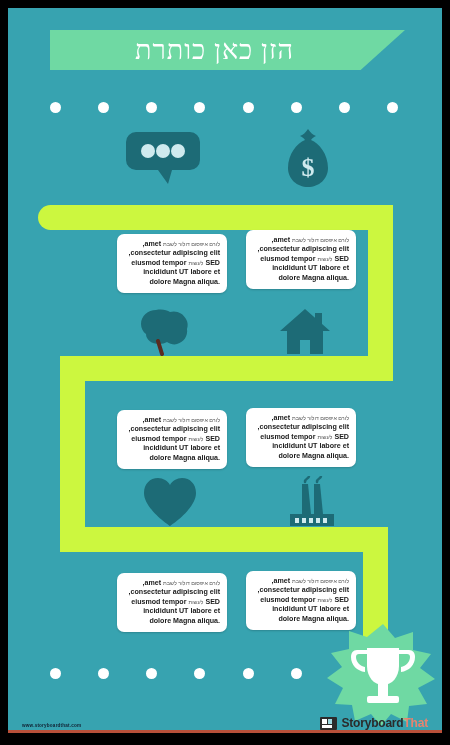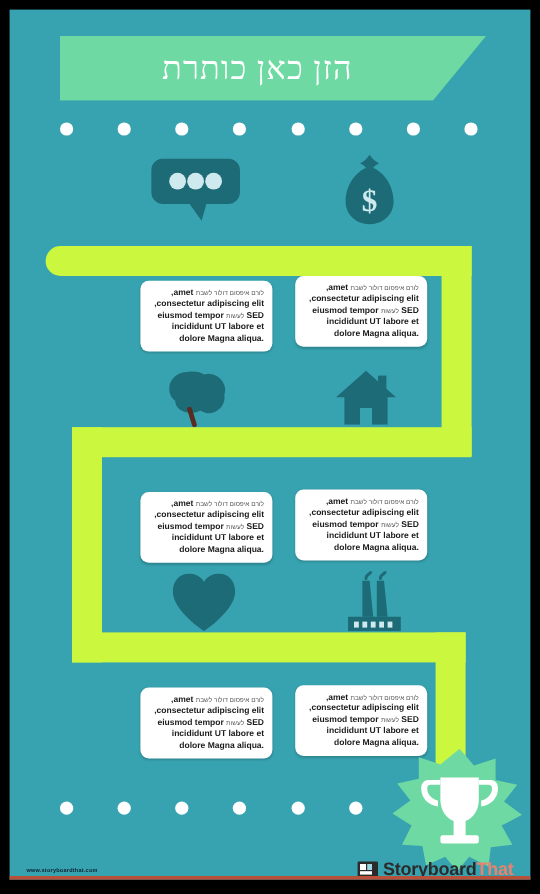--- a/index.html
+++ b/index.html
@@ -4,21 +4,21 @@
 <style>
   html,body{margin:0;padding:0;background:#000;}
   body{width:450px;height:745px;overflow:hidden;
        font-family:"Liberation Sans","DejaVu Sans",sans-serif;}
 
   #poster{position:absolute;left:8px;top:8px;width:434px;height:722px;
           background:#37a3b0;overflow:hidden;
           border-bottom:3px solid #b8503a;}
 
   
-  #banner{position:absolute;left:42px;top:22px;width:355px;height:54px;
+  #banner{position:absolute;left:42px;top:22px;width:355px;height:40px;
           background:#6fd9a3;
           clip-path:polygon(0 0, 100% 0, 87.5% 100%, 0 100%);}
   #banner-title{position:absolute;inset:0;display:flex;align-items:center;
           justify-content:center;padding-right:26px;
           color:#ffffff;font-size:27px;letter-spacing:1px;
           font-family:"Liberation Serif","DejaVu Serif",serif;
           direction:rtl;white-space:nowrap;}
 
   
   .dot-row{position:absolute;display:flex;}
@@ -55,21 +55,21 @@
 
   
   #trophy-badge{position:absolute;left:315px;top:614px;width:120px;height:105px;}
 
   
   #footer-url{position:absolute;left:14px;top:715px;
               font-size:4.6px;font-weight:bold;color:#123;letter-spacing:.2px;}
   #brand{position:absolute;right:14px;top:708px;display:flex;align-items:center;gap:4px;}
   #brand-mark{width:17px;height:13px;background:#2b2b2b;border-radius:1px;
               display:flex;align-items:center;justify-content:center;}
-  #brand-text{font-size:15px;font-weight:bold;color:#2b2b2b;letter-spacing:-.2px;}
+  #brand-text{font-size:12px;font-weight:bold;color:#2b2b2b;letter-spacing:-.2px;}
   #brand-text .that{color:#e8836f;}
 </style>
 </head>
 <body>
 
 <div id="poster">
 
   <div id="banner">
     <div id="banner-title">הזן כאן כותרת</div>
   </div>

